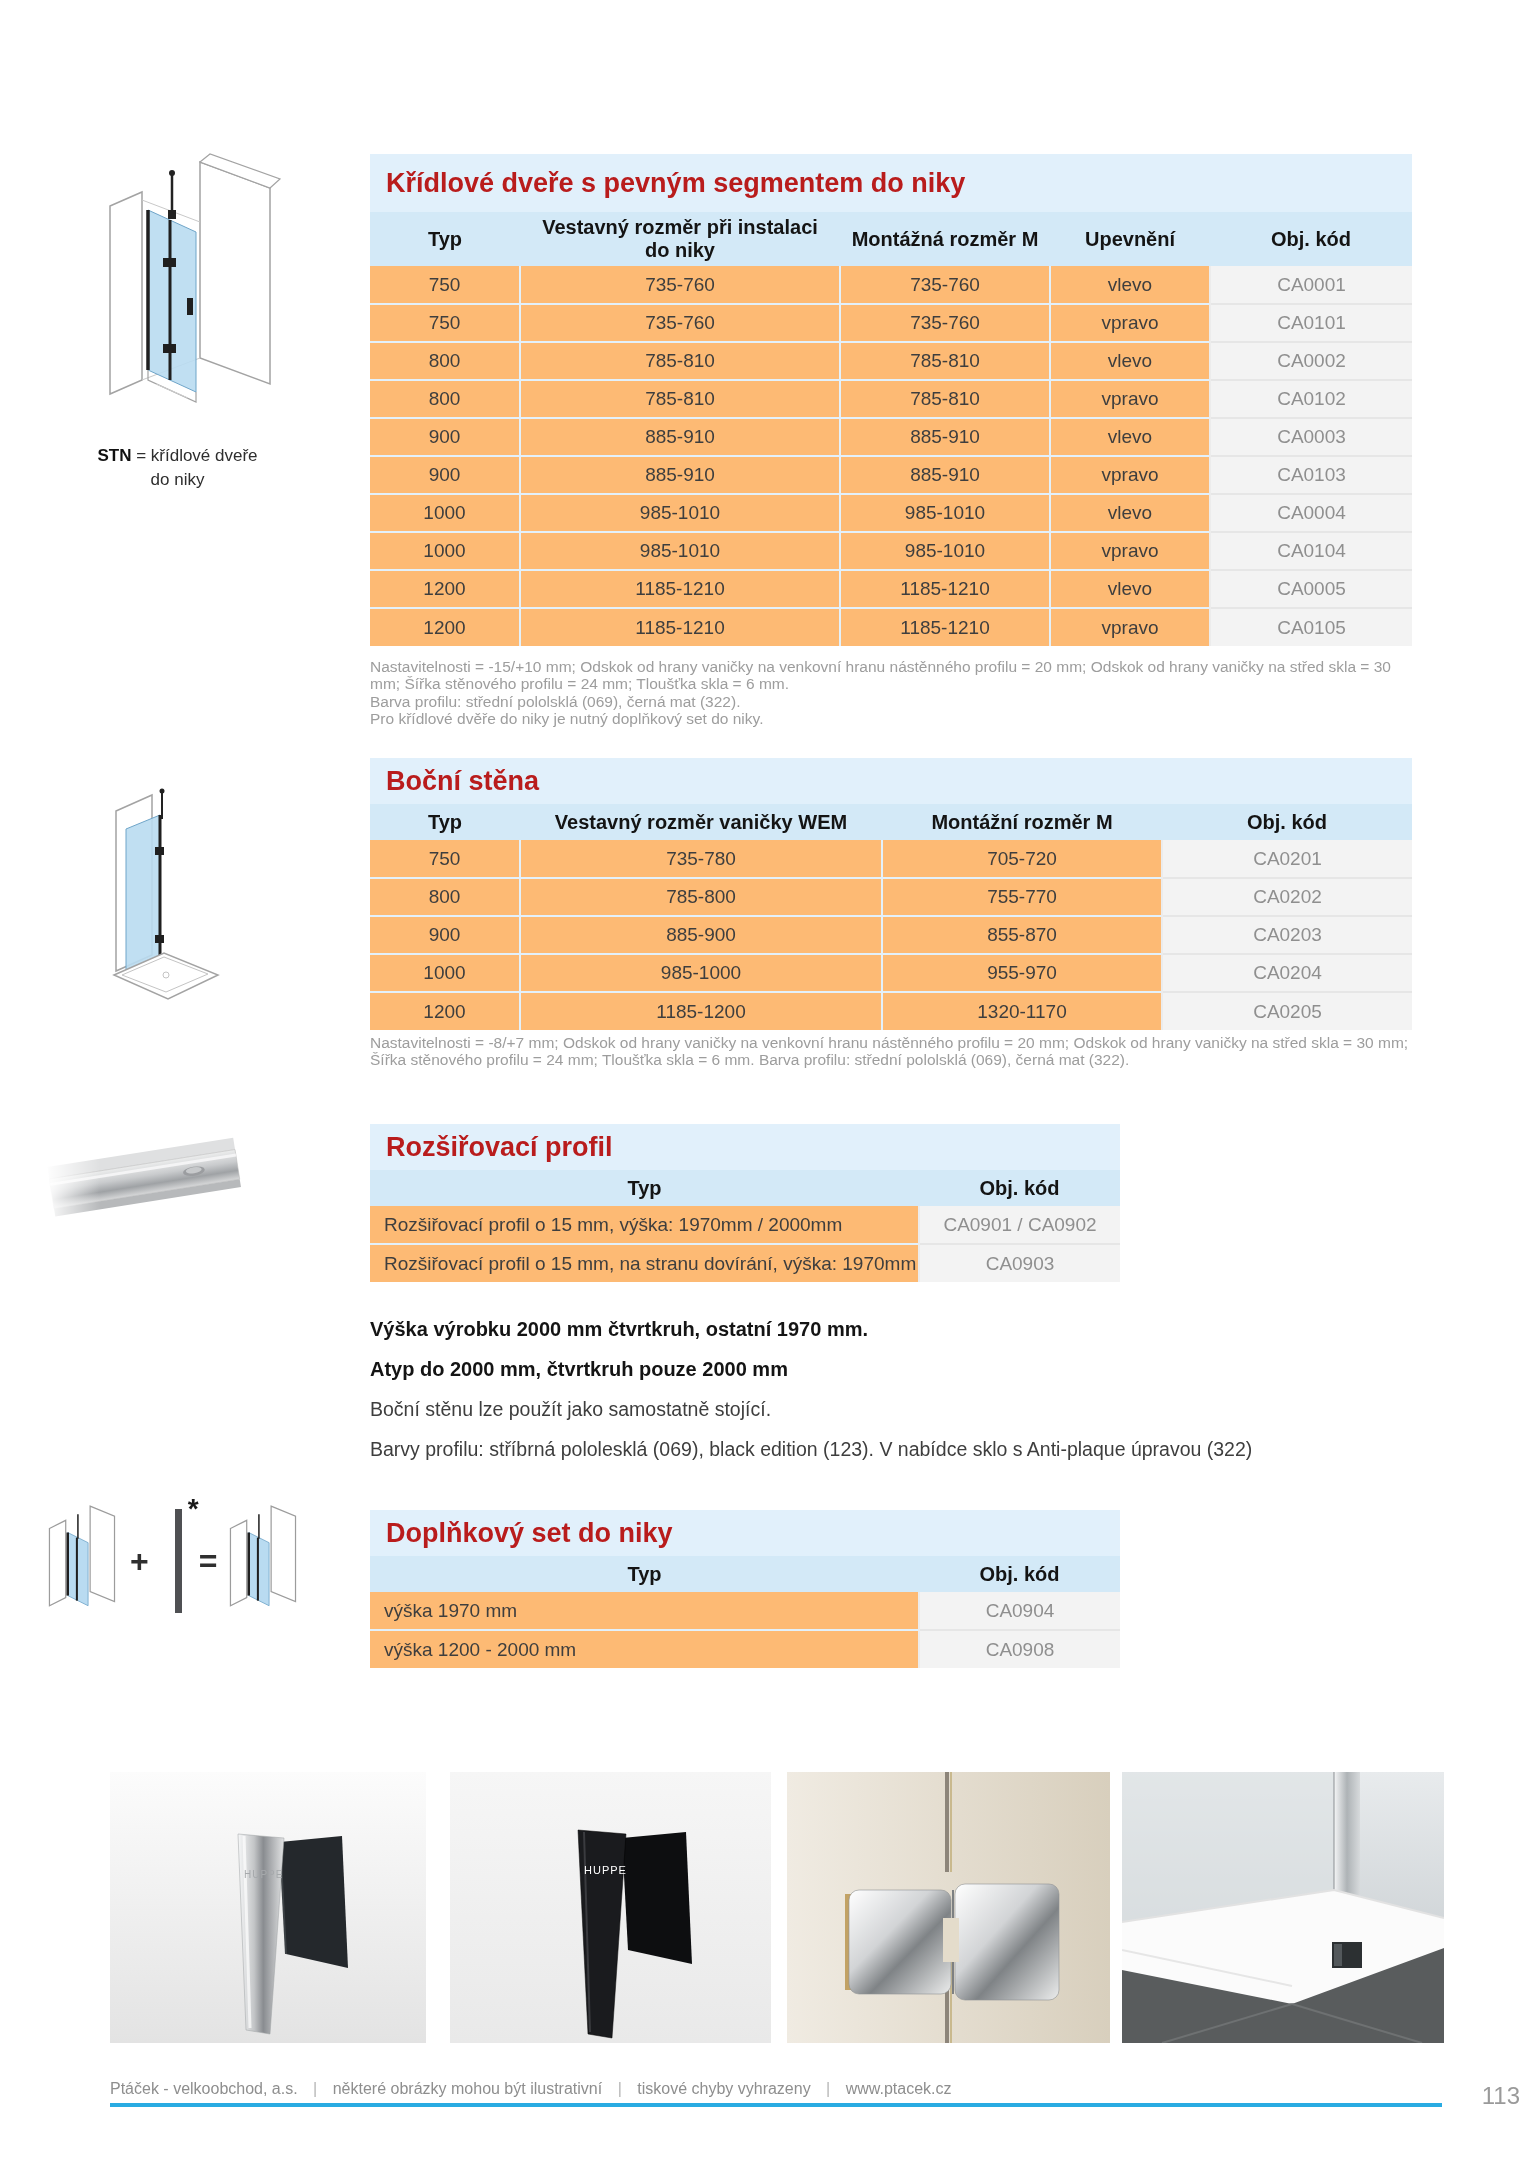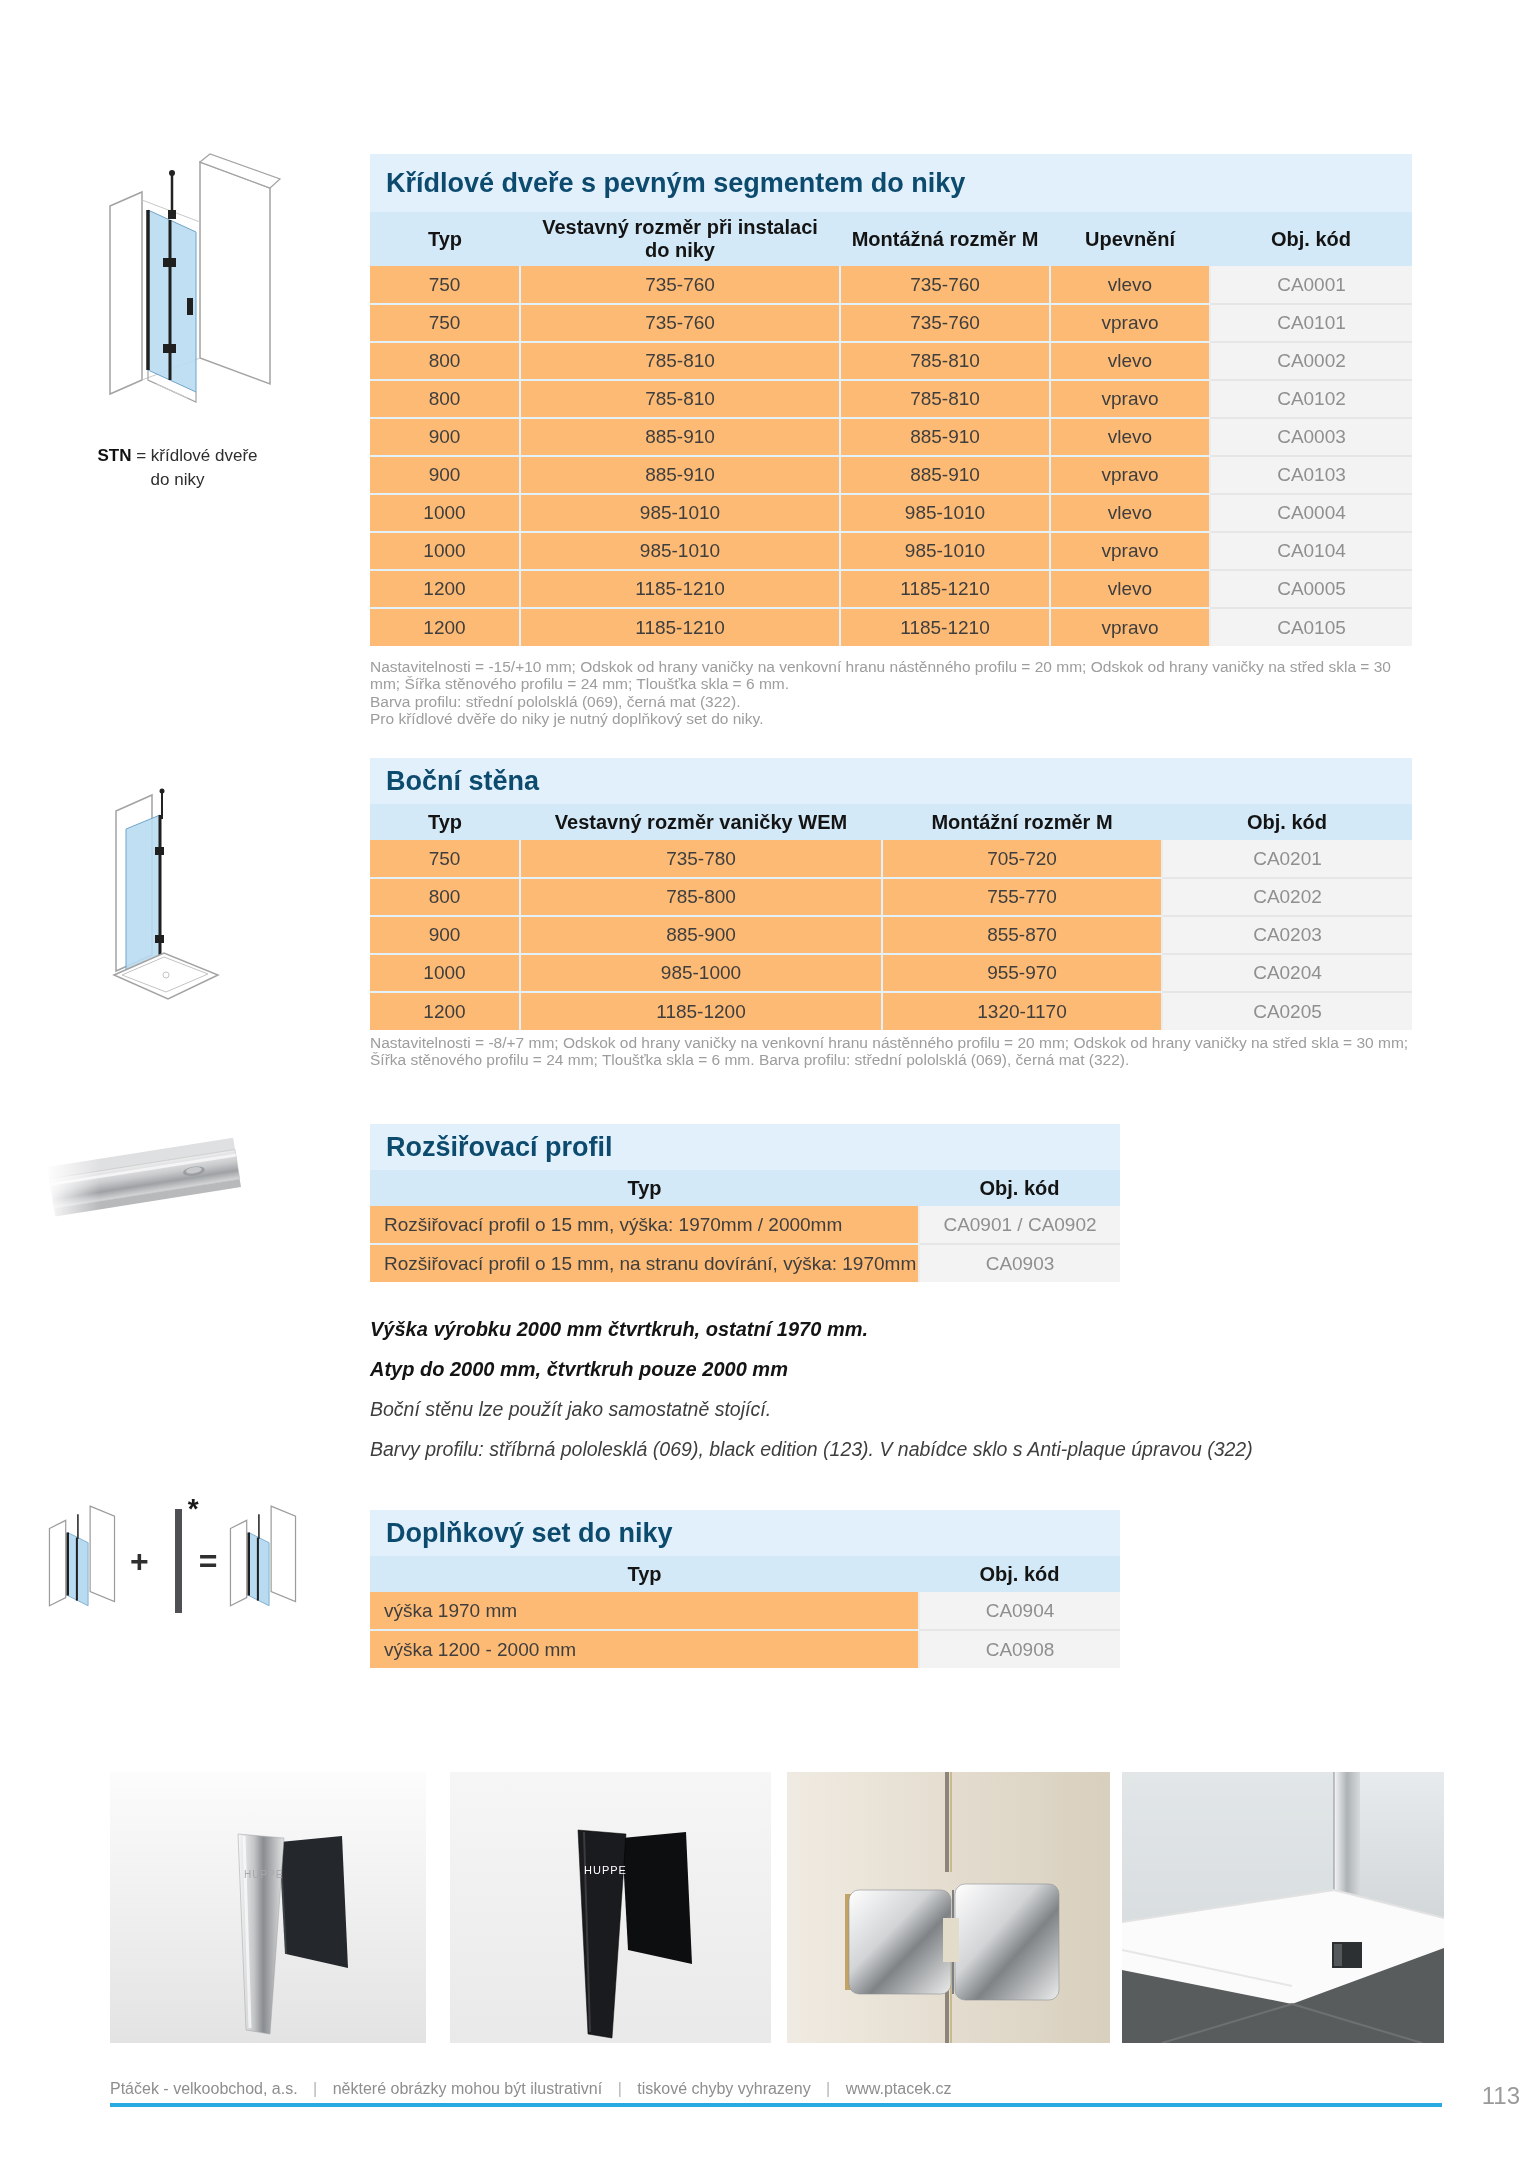--- a/index.html
+++ b/index.html
@@ -2,39 +2,39 @@
 <html><head>
 <meta charset="utf-8">
 <style>
   html,body{margin:0;padding:0;background:#fff;}
   #page{position:relative;width:1529px;height:2160px;background:#ffffff;overflow:hidden;
         font-family:"Liberation Sans", sans-serif;}
   .abs{position:absolute;}
 
   
   .tblwrap{position:absolute;}
-  .tbl-title{background:#e1f0fb;color:#0c4a6e;font-weight:bold;font-size:27px;
+  .tbl-title{background:#e1f0fb;color:#b91c1c;font-weight:bold;font-size:27px;
              display:flex;align-items:center;padding-left:16px;}
   .th58{height:58px;} .th46{height:46px;}
   table{border-collapse:collapse;table-layout:fixed;width:100%;background:#fdba74;}
   thead th{background:#d3e9f7;font-size:20px;font-weight:bold;color:#141414;text-align:center;
            vertical-align:middle;line-height:1.15;padding:4px 8px;}
   .h2line thead tr{height:54px;} .h1line thead tr{height:36px;}
   tbody tr{height:38px;}
   tbody td{text-align:center;font-size:19px;color:#3e3e3e;vertical-align:middle;padding:0 6px;
            border-top:2px solid #e3f1fb;border-left:2px solid #e3f1fb;white-space:nowrap;overflow:hidden;}
   tbody td:first-child{border-left:none;}
   tbody tr:first-child td{border-top:none;}
   tbody td:last-child{background:#f3f3f3;color:#8f8f8f;border-left:2px solid #ececec;border-top:2px solid #e6e6e6;}
   tbody tr:first-child td:last-child{border-top:none;}
   .left-first tbody td:first-child{text-align:left;padding-left:14px;}
 
   
   .notes{position:absolute;font-size:15.5px;color:#9d9d9d;line-height:1.12;}
-  .stmts{position:absolute;width:1080px;font-style:italic;}
+  .stmts{position:absolute;width:1080px;}
   .stmt-b{font-size:20px;font-weight:bold;color:#141414;margin:0 0 17px 0;}
   .stmt{font-size:19.5px;color:#3e3e3e;margin:0 0 17px 0;}
 
   
   .stn{position:absolute;text-align:center;font-size:17px;color:#2e2e2e;line-height:24px;}
   .stn b{color:#111;}
   .combo{position:absolute;display:flex;align-items:center;}
   .op{font-size:32px;font-weight:bold;color:#2f2f2f;line-height:1;}
   .plus{margin:0 10px 0 6px;} .eq{margin:0 6px 0 16px;}
   .barwrap{position:relative;width:8px;height:104px;margin-left:16px;}

